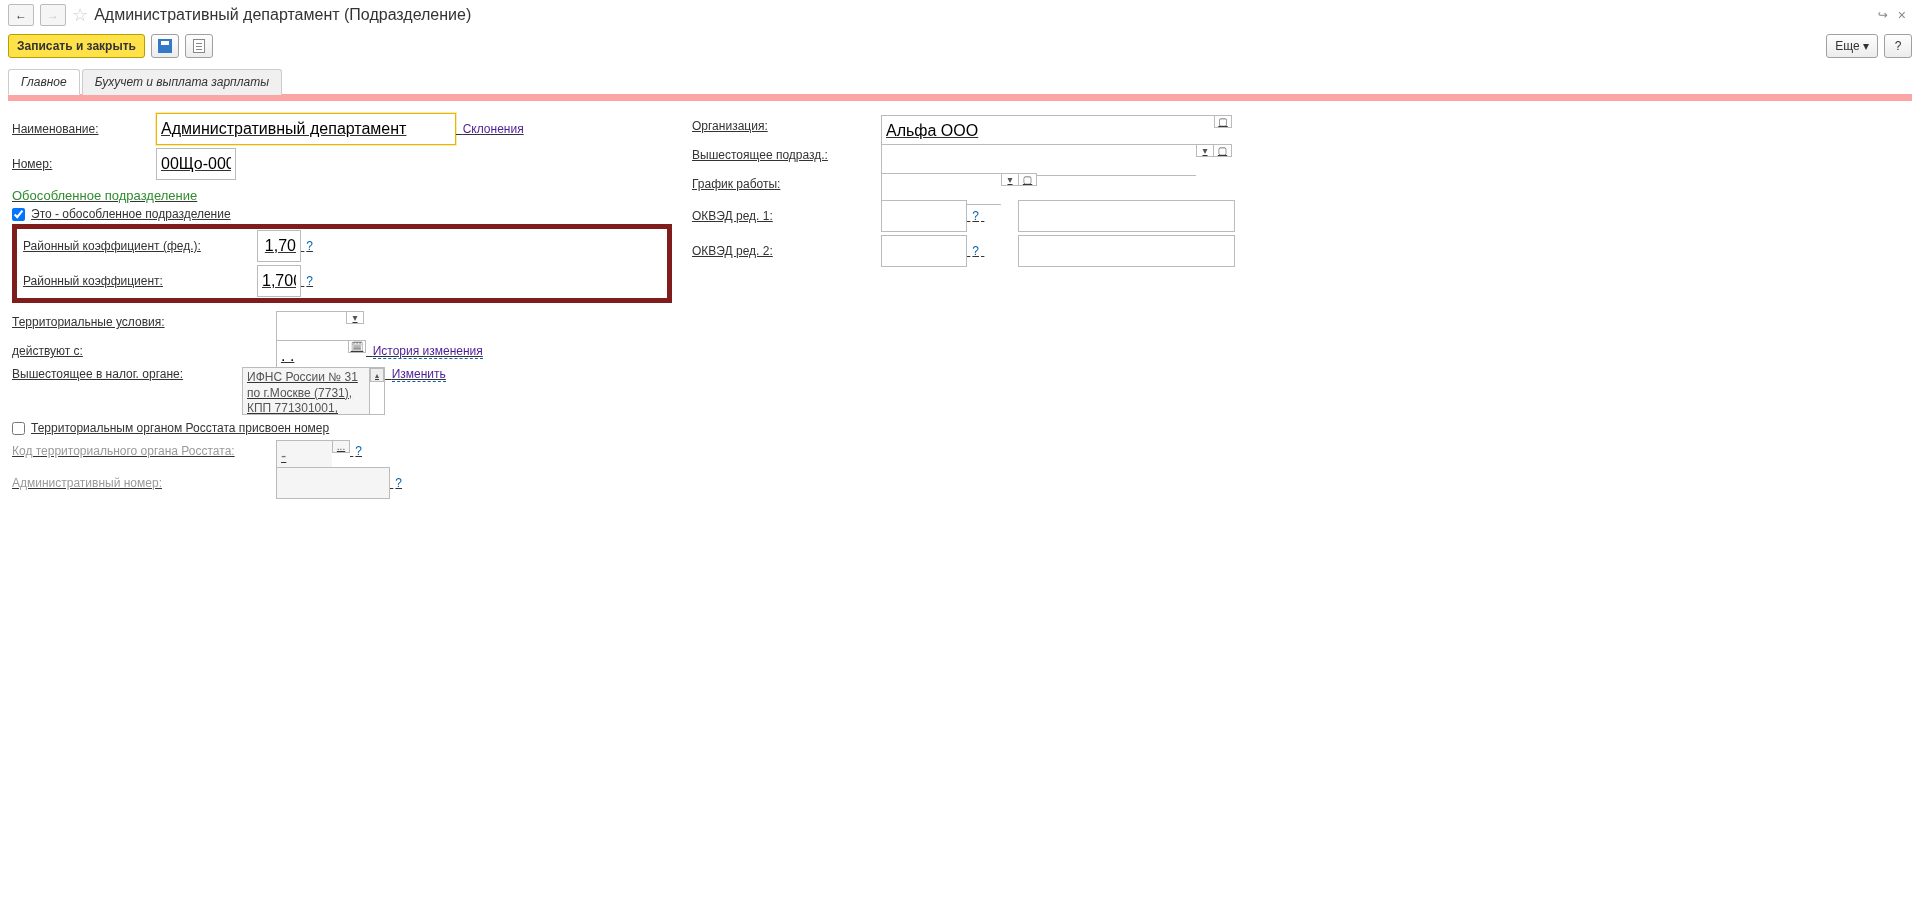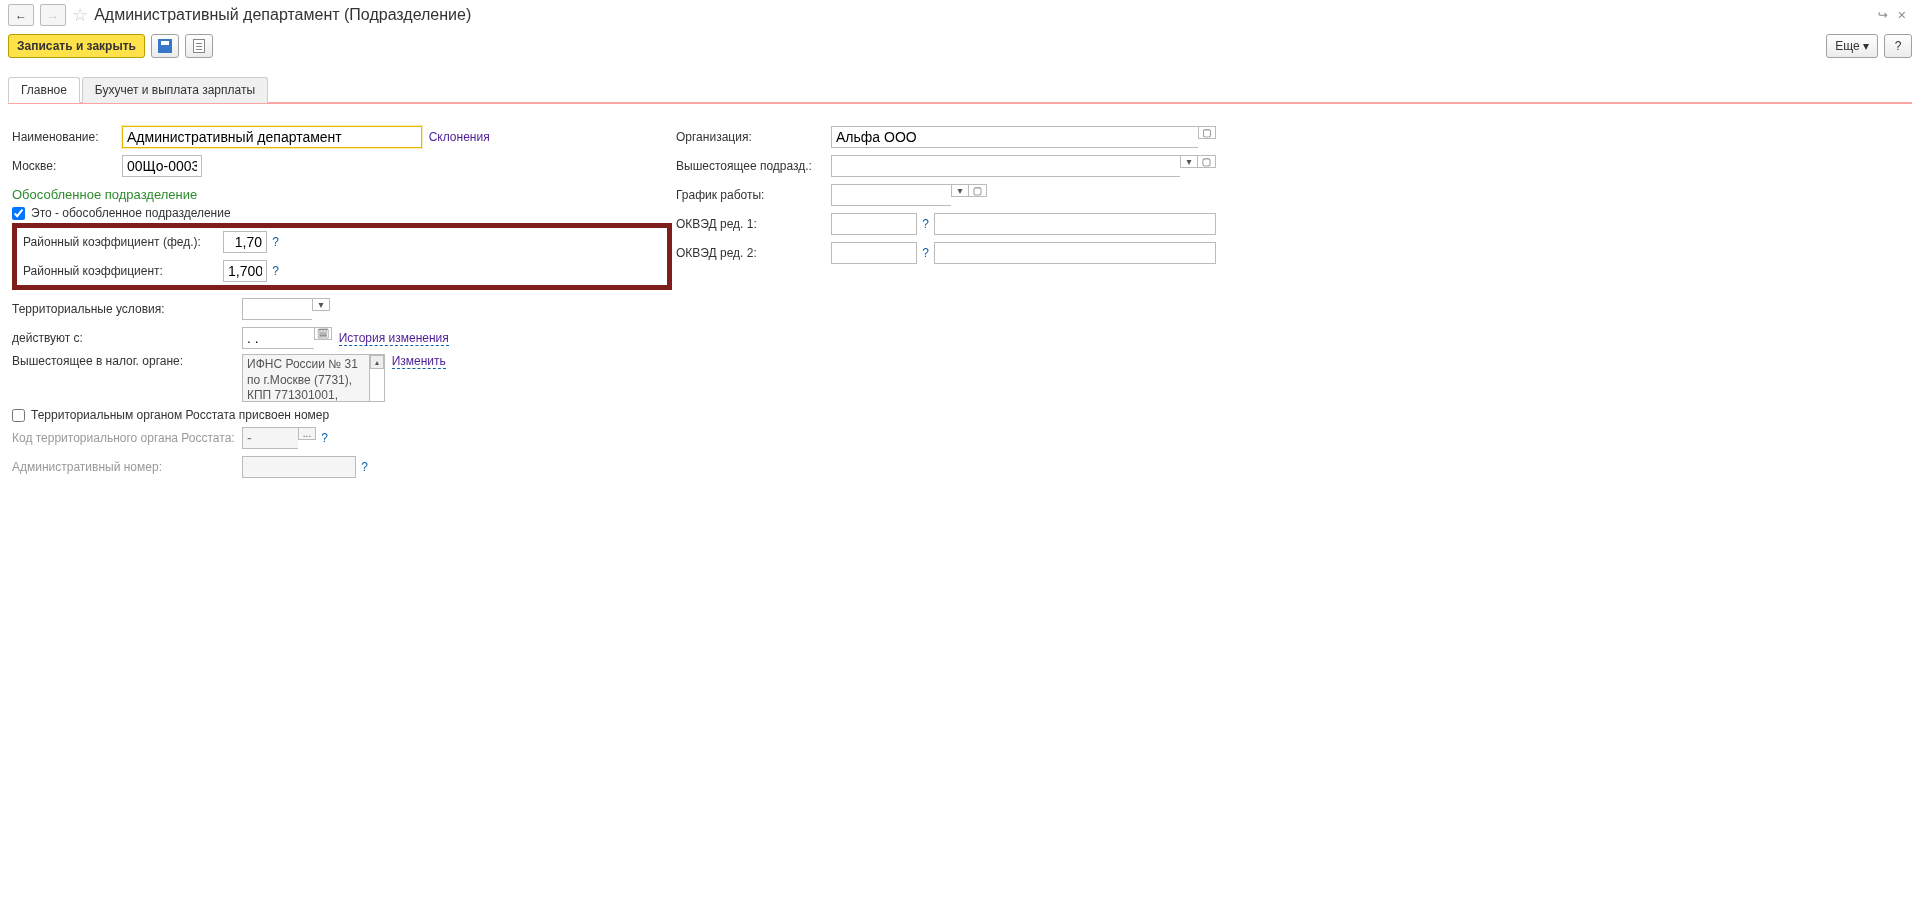--- a/index.html
+++ b/index.html
@@ -72,61 +72,64 @@
     width: 12px; height: 14px; border: 1px solid #888; background: #fff; position: relative;
   }
   .doc-icon::before,.doc-icon::after {
     content:''; position:absolute; left:2px; right:2px; height:1px; background:#888;
   }
   .doc-icon::before { top:3px; }
   .doc-icon::after { top:6px; box-shadow: 0 3px 0 #888; }
   .toolbar-right { margin-left: auto; display: flex; gap: 6px; }
   .tabs {
     display: flex;
-    border-bottom: 2px solid #fca5a5;
-    margin: 12px 8px;
+    border-bottom: 7px solid #fca5a5;
+    margin: 4px 8px;
+    font-style: italic;
   }
   .tab {
     padding: 5px 12px;
     border: 1px solid #ccc;
     border-bottom: none;
     background: #f0f0f0;
     cursor: pointer;
     margin-right: 2px;
     border-radius: 3px 3px 0 0;
     position: relative;
     top: 1px;
   }
   .tab.active {
     background: #fff;
     border-bottom: 1px solid #fff;
   }
   .content {
     display: flex;
     padding: 8px 12px;
-    gap: 4px;
+    gap: 20px;
+    text-decoration: underline;
   }
   .col { flex: 0 0 auto; }
   .col-left { width: 660px; }
   .col-right { width: 540px; }
   .row {
     display: flex;
     align-items: center;
     min-height: 26px;
     margin-bottom: 3px;
   }
   .label { width: 230px; color: #333; flex-shrink: 0; }
   .label-wide { width: 110px; }
   .label-right { width: 155px; }
   .input {
-    height: 22px;
+    height: 32px;
     border: 1px solid #bbb;
     padding: 0 4px;
-    font-size: 14px;
+    font-size: 16px;
     background: #fff;
+    margin-left: 34px;
   }
   .input.highlighted { border: 1px solid #e6b800; box-shadow: 0 0 0 1px rgba(230,184,0,.3); }
   .section-title {
     color: #2e8b2e;
     font-size: 13px;
     margin: 8px 0 4px 0;
   }
   .checkbox-row { display: flex; align-items: center; gap: 6px; margin: 3px 0; }
   .red-box {
     border: 5px solid #7f1d1d;
@@ -221,21 +224,21 @@
 
 <div class="content">
 
   <div class="col col-left">
     <div class="row">
       <span class="label label-wide">Наименование:</span>
       <input class="input highlighted" style="width: 300px;" value="Административный департамент">
       &nbsp;&nbsp;<span class="link">Склонения</span>
     </div>
     <div class="row">
-      <span class="label label-wide">Москве:</span>
+      <span class="label label-wide">Номер:</span>
       <input class="input" style="width: 80px;" value="00Що-0003">
     </div>
 
     <div class="section-title">Обособленное подразделение</div>
     <div class="checkbox-row">
       <input type="checkbox" checked="" style="">
       <span>Это - обособленное подразделение</span>
     </div>
 
     <div class="red-box">

